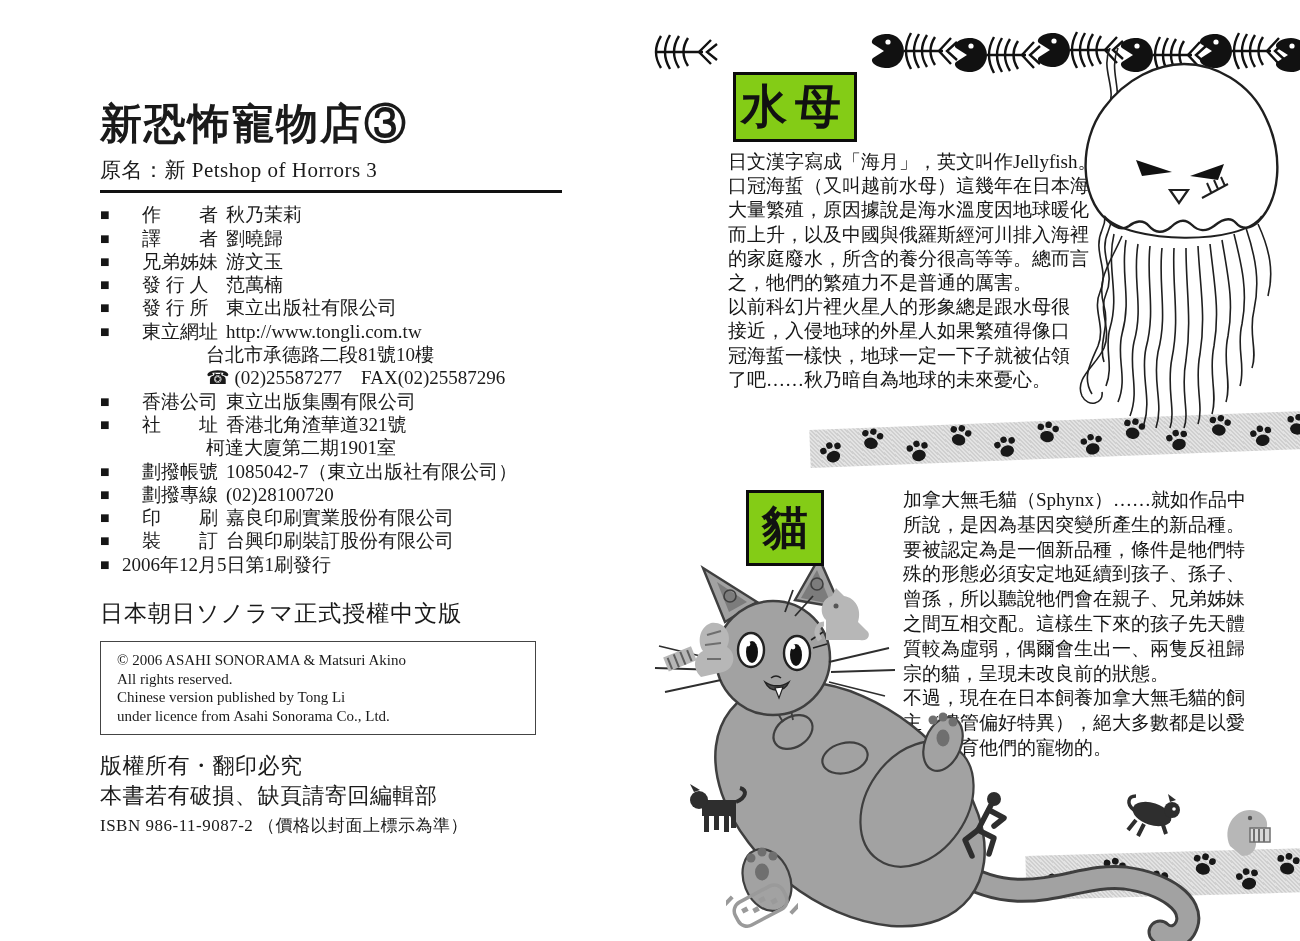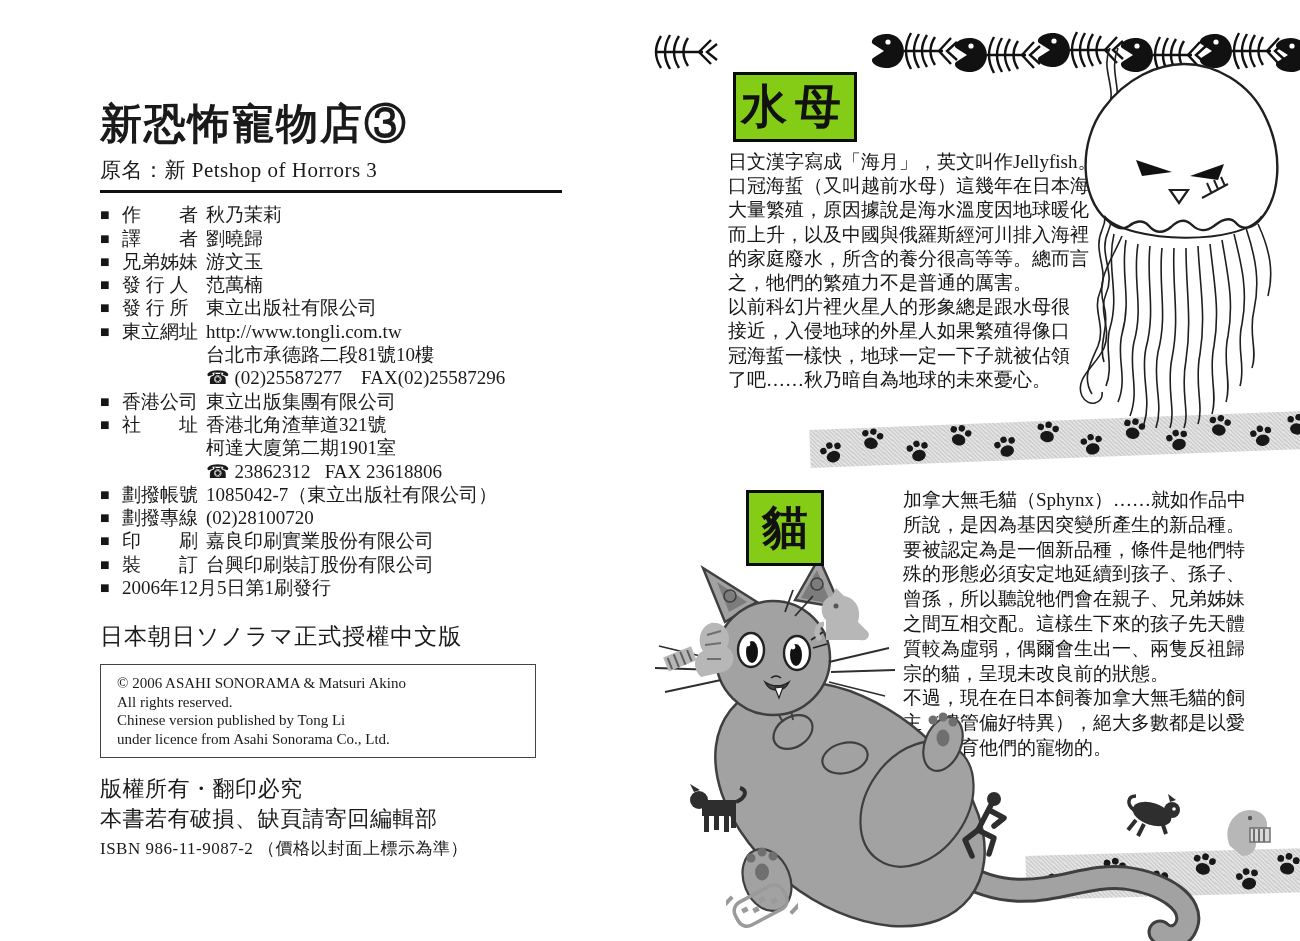--- a/index.html
+++ b/index.html
@@ -7,21 +7,21 @@
         font-family:"Liberation Serif","DejaVu Serif",serif;color:#1a1a1a;}
   
   .colophon{position:absolute;left:100px;top:98px;width:470px;}
   .code{font-family:"Liberation Mono","DejaVu Sans Mono",monospace;font-size:18px;letter-spacing:1px;}
   .book-title{font-size:42px;font-weight:bold;letter-spacing:2px;margin-top:2px;line-height:1.15;}
   .book-subtitle{font-size:21px;margin-top:8px;letter-spacing:0.5px;}
   .rule{height:3px;background:#111;margin-top:6px;width:462px;}
   .credits{margin-top:10px;font-size:19px;line-height:23.3px;}
   .crow{display:flex;align-items:flex-start;}
   .bullet{width:22px;flex:0 0 22px;font-size:16px;line-height:23.3px;color:#161616;}
-  .clabel{flex:0 0 84px;white-space:pre;}
+  .clabel{flex:0 0 84px;white-space:pre;margin-left:20px;}
   .cval{white-space:pre;}
   .ccont{margin-left:106px;white-space:pre;}
   .dateline{display:flex;}
   .license{font-size:23px;margin-top:22px;letter-spacing:1px;}
   .copybox{border:1.5px solid #444;width:402px;margin-top:12px;padding:9px 16px;
            font-size:15px;line-height:18.5px;white-space:pre-line;}
   .footer{margin-top:16px;font-size:22px;line-height:30px;letter-spacing:0.5px;}
   .footer .isbn{font-size:17px;}
   
   .abs{position:absolute;}
@@ -87,21 +87,20 @@
           <span class="bullet">■</span>
           <span class="clabel">香港公司</span>
           <span class="cval">東立出版集團有限公司</span>
         </div>
       <div class="crow">
           <span class="bullet">■</span>
           <span class="clabel">社　　址</span>
           <span class="cval">香港北角渣華道321號</span>
         </div>
       <div class="ccont">柯達大廈第二期1901室</div>
-      <div class="ccont">☎ 23862312   FAX 23618806</div>
       <div class="crow">
           <span class="bullet">■</span>
           <span class="clabel">劃撥帳號</span>
           <span class="cval">1085042-7（東立出版社有限公司）</span>
         </div>
       <div class="crow">
           <span class="bullet">■</span>
           <span class="clabel">劃撥專線</span>
           <span class="cval">(02)28100720</span>
         </div>

